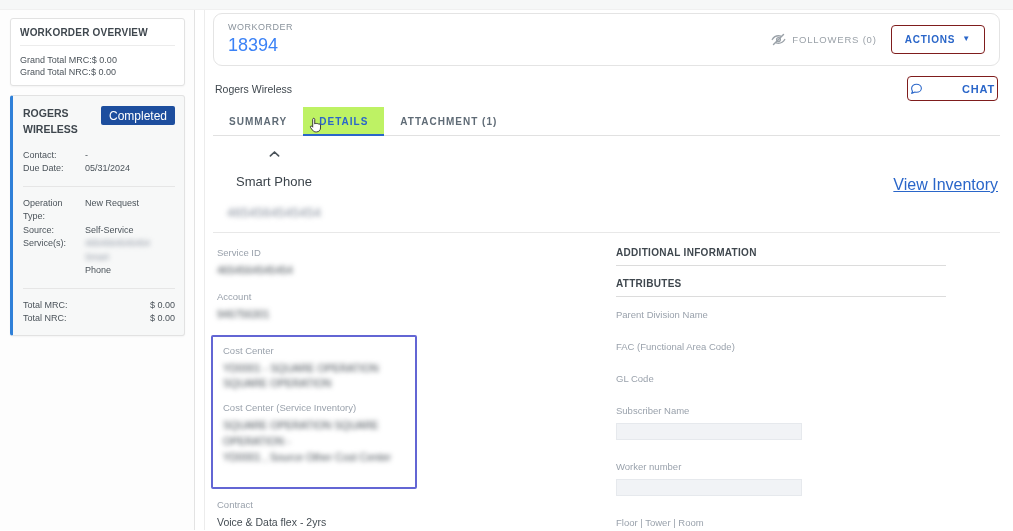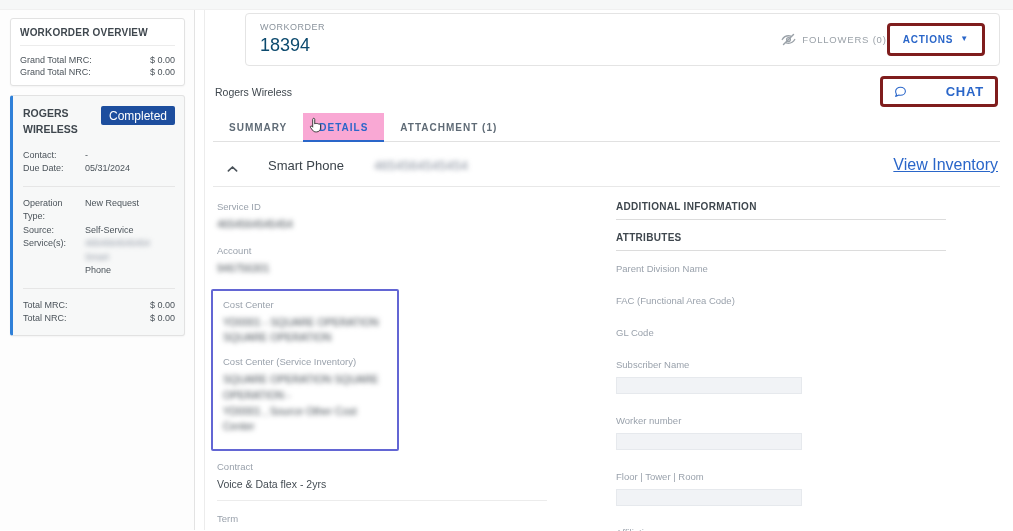--- a/index.html
+++ b/index.html
@@ -7,67 +7,67 @@
   body { font-family:"Liberation Sans", sans-serif; background:#ffffff; color:#454d54; }
   .app { position:relative; width:1013px; height:531px; background:#fff; }
   .topstrip { height:10px; background:#f6f7f7; border-bottom:1px solid #f0f0f0; }
   .content { display:flex; height:520px; }
 
   
   .sidebar { width:195px; border-right:1px solid #e3e3e3; padding:8px 9px 0 10px; background:#fdfdfd; }
   .card { background:#fff; border:1px solid #e2e2e2; border-radius:3px; box-shadow:0 1px 2px rgba(0,0,0,.04); }
   .ov-card { padding:8px 9px 7px; margin-bottom:9px; }
   .ov-title { font-size:10px; font-weight:bold; color:#3f474e; letter-spacing:.2px; padding-bottom:7px; border-bottom:1px solid #ececec; margin-bottom:8px; }
-  .ov-row { display:flex; justify-content:space-between; font-size:9px; color:#4b535a; line-height:1.35; }
+  .ov-row { display:flex; justify-content:flex-start; font-size:9px; color:#4b535a; line-height:1.35; }
   .wo-card { background:#f7f8f8; border-left:3px solid #2f80d8; padding:10px 9px 9px 10px; }
   .wo-head { display:flex; justify-content:space-between; align-items:flex-start; margin-bottom:12px; }
   .wo-title { font-size:10.5px; font-weight:bold; color:#3f474e; line-height:1.45; width:70px; }
   .badge { background:#1d4e9e; color:#fff; font-size:12px; padding:3px 8px 2px; border-radius:2px; }
   .kv { display:flex; font-size:9px; color:#4b535a; line-height:1.5; }
   .kv .k { width:62px; flex:none; }
   .kv .v { flex:1; }
   .wo-sep { border-top:1px solid #e6e6e6; margin:10px 0; }
   .tot-row { display:flex; justify-content:space-between; font-size:9px; color:#4b535a; line-height:1.5; }
 
   .gutter { width:10px; border-right:1px solid #ececec; }
 
   
   .main { flex:1; padding:3px 13px 0 8px; }
-  .hdr-card { background:#fff; border:1px solid #e4e4e4; border-radius:4px; padding:8px 14px 9px; display:flex; justify-content:space-between; align-items:center;margin-left:32px; }
+  .hdr-card { background:#fff; border:1px solid #e4e4e4; border-radius:9px; padding:8px 14px 9px; display:flex; justify-content:space-between; align-items:center; }
   .hdr-label { font-size:9px; color:#8a939c; letter-spacing:.5px; margin-bottom:3px; }
-  .hdr-num { font-size:18px; color:#0c4a6e; }
-  .hdr-right { display:flex; align-items:center; }
+  .hdr-num { font-size:18px; color:#3b82f6; }
+  .hdr-right { display:flex; align-items:center; gap:14px; }
   .followers { display:flex; align-items:center; gap:6px; font-size:9.5px; color:#9aa1a8; letter-spacing:.8px; }
-  .btn { display:inline-flex; align-items:center; gap:7px; background:#fff; border:3px solid #7f1d1d; border-radius:4px; color:#2a66c9; font-size:10px; font-weight:bold; letter-spacing:.8px; padding:8px 13px; cursor:pointer; }
-  .btn-chat { padding:5px 11px; font-size:13px;gap:39px; }
+  .btn { display:inline-flex; align-items:center; gap:7px; background:#fff; border:1px solid #7f1d1d; border-radius:4px; color:#2a66c9; font-size:10px; font-weight:bold; letter-spacing:.8px; padding:8px 13px; cursor:pointer; }
+  .btn-chat { padding:5px 2px; font-size:11px;gap:39px; }
   .caret { font-size:8px; line-height:1; color:#2a66c9; }
 
   .provider-row { display:flex; justify-content:space-between; align-items:center; margin:10px 2px 6px; }
   .provider { font-size:10.5px; color:#3f474e; }
 
   .tabs { display:flex; border-bottom:1px solid #e1e1e1; margin-top:6px; }
   .tab { font-size:10px; letter-spacing:1px; color:#5f6b76; font-weight:bold; padding:9px 16px 8px; cursor:pointer; position:relative; }
-  .tab.active { background:#f9a8d4; color:#2a66c9; }
+  .tab.active { background:#bef264; color:#2a66c9; }
   .tab.active::after { content:""; position:absolute; left:0; right:0; bottom:-1px; height:2px; background:#2a66c9; }
 
   .device-row { display:flex; justify-content:space-between; align-items:center; padding:14px 2px 12px 14px; border-bottom:1px solid #e8e8e8; }
-  .device-left { display:flex; align-items:flex-end; gap:30px; }
+  .device-left { display:flex; align-items:center; gap:16px;flex-direction:column; }
   .device-name { font-size:13px; color:#3b434a; }
   .link { font-size:16px; color:#2a66c9; text-decoration:underline; cursor:pointer; }
 
   .redacted { filter:blur(2.6px); color:#8b93a0; user-select:none; }
 
   .cols { display:flex; margin-top:14px; }
   .col-left { width:403px; padding-left:4px; }
   .col-right { width:330px; }
   .sec-title { font-size:10px; font-weight:bold; color:#3f474e; letter-spacing:.3px; padding-bottom:7px; border-bottom:1px solid #dcdcdc; margin-bottom:12px; }
   .field { margin-bottom:12px; }
   .field .lbl { font-size:9.5px; color:#9aa2ac; margin-bottom:5px; }
   .field .val { font-size:10.5px; color:#454d54; line-height:1.5; }
-  .hl-box { border:2px solid #6366d4; border-radius:2px; padding:8px 10px 4px; margin:0 0 10px -6px; width:188px; }
+  .hl-box { border:2px solid #6366d4; border-radius:2px; padding:8px 10px 12px; margin:0 0 10px -6px; width:206px; }
   .hl-box .field { margin-bottom:10px; }
   .contract-field .val-wrap { border-bottom:1px solid #ececec; padding-bottom:7px; width:330px; }
 
   .attr-field { margin-bottom:21px; }
   .attr-field .lbl { font-size:9.5px; color:#9aa2ac; }
   .attr-input { width:186px; height:17px; background:#f1f3f6; border:1px solid #e6e9ed; margin-top:7px; }
 
   .icon { display:inline-flex; align-items:center; }
   .cursor-hand { position:absolute; left:307px; top:117px; width:16px; height:18px; z-index:9; pointer-events:none; }
 </style>

